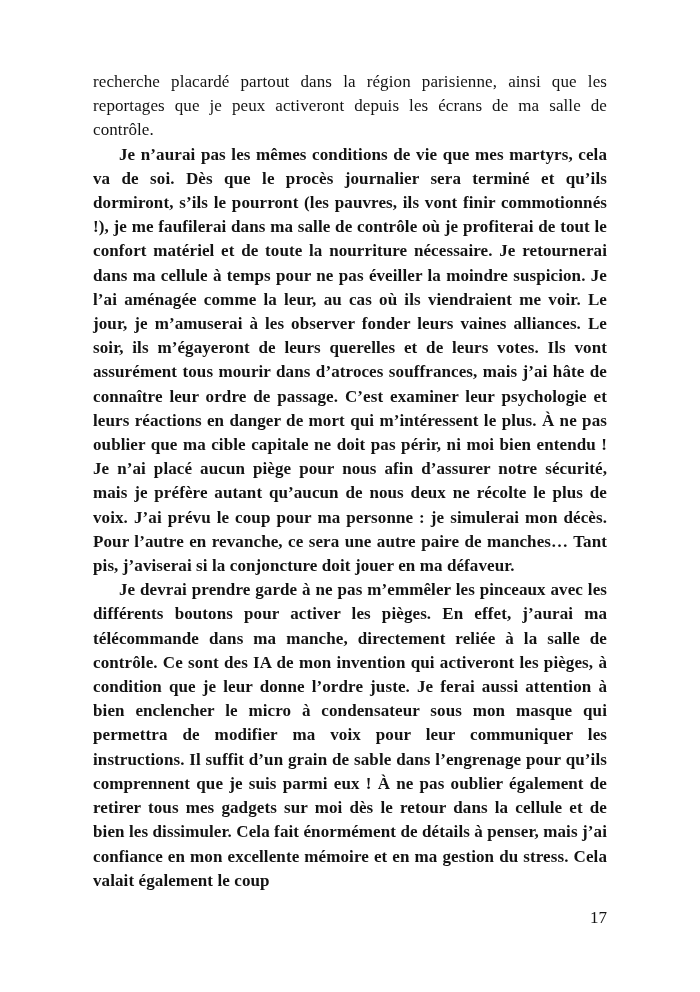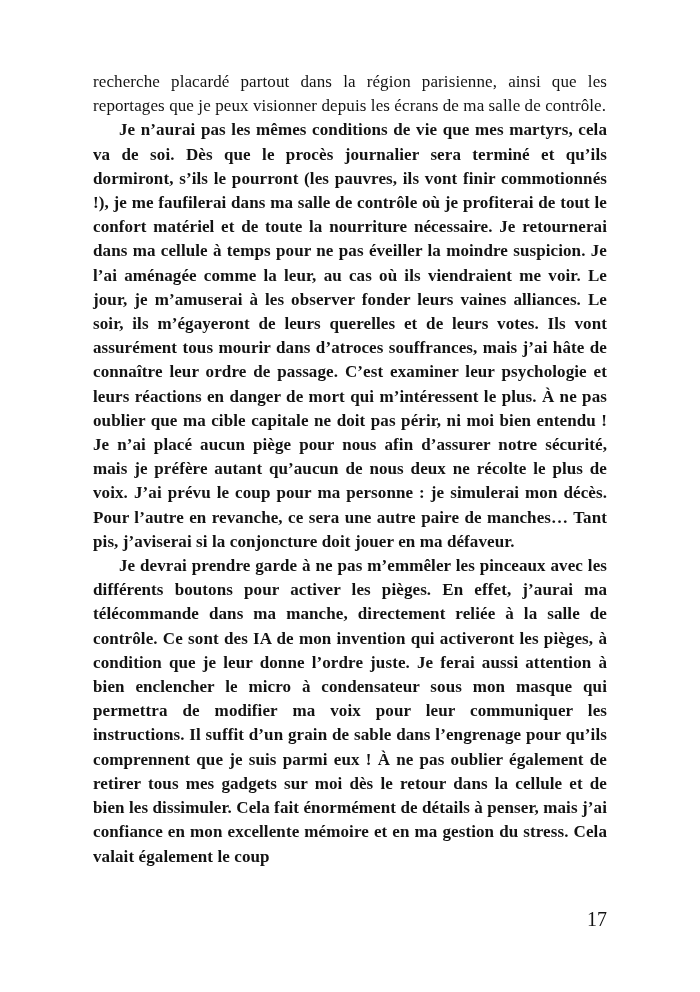--- a/index.html
+++ b/index.html
@@ -31,27 +31,27 @@
     padding: 0;
   }
   .text-block p.indent {
     text-indent: 26px;
     font-weight: bold;
   }
   .page-number {
     position: absolute;
     top: 908px;
     right: 93px;
-    font-size: 20px;
+    font-size: 17px;
     color: #131313;
   }
 </style>
 </head>
 <body>
 
 <div class="page">
   <div class="text-block">
-    <p class="noindent">recherche placardé partout dans la région parisienne, ainsi que les reportages que je peux visionner depuis les écrans de ma salle de contrôle.</p>
+    <p class="noindent">recherche placardé partout dans la région parisienne, ainsi que les reportages que je peux activeront depuis les écrans de ma salle de contrôle.</p>
     <p class="indent">Je n’aurai pas les mêmes conditions de vie que mes martyrs, cela va de soi. Dès que le procès journalier sera terminé et qu’ils dormiront, s’ils le pourront (les pauvres, ils vont finir commotionnés !), je me faufilerai dans ma salle de contrôle où je profiterai de tout le confort matériel et de toute la nourriture nécessaire. Je retournerai dans ma cellule à temps pour ne pas éveiller la moindre suspicion. Je l’ai aménagée comme la leur, au cas où ils viendraient me voir. Le jour, je m’amuserai à les observer fonder leurs vaines alliances. Le soir, ils m’égayeront de leurs querelles et de leurs votes. Ils vont assurément tous mourir dans d’atroces souffrances, mais j’ai hâte de connaître leur ordre de passage. C’est examiner leur psychologie et leurs réactions en danger de mort qui m’intéressent le plus. À ne pas oublier que ma cible capitale ne doit pas périr, ni moi bien entendu ! Je n’ai placé aucun piège pour nous afin d’assurer notre sécurité, mais je préfère autant qu’aucun de nous deux ne récolte le plus de voix. J’ai prévu le coup pour ma personne : je simulerai mon décès. Pour l’autre en revanche, ce sera une autre paire de manches… Tant pis, j’aviserai si la conjoncture doit jouer en ma défaveur.</p>
     <p class="indent">Je devrai prendre garde à ne pas m’emmêler les pinceaux avec les différents boutons pour activer les pièges. En effet, j’aurai ma télécommande dans ma manche, directement reliée à la salle de contrôle. Ce sont des IA de mon invention qui activeront les pièges, à condition que je leur donne l’ordre juste. Je ferai aussi attention à bien enclencher le micro à condensateur sous mon masque qui permettra de modifier ma voix pour leur communiquer les instructions. Il suffit d’un grain de sable dans l’engrenage pour qu’ils comprennent que je suis parmi eux ! À ne pas oublier également de retirer tous mes gadgets sur moi dès le retour dans la cellule et de bien les dissimuler. Cela fait énormément de détails à penser, mais j’ai confiance en mon excellente mémoire et en ma gestion du stress. Cela valait également le coup</p>
   </div>
   <div class="page-number">17</div>
 </div>
 
 </body></html>

